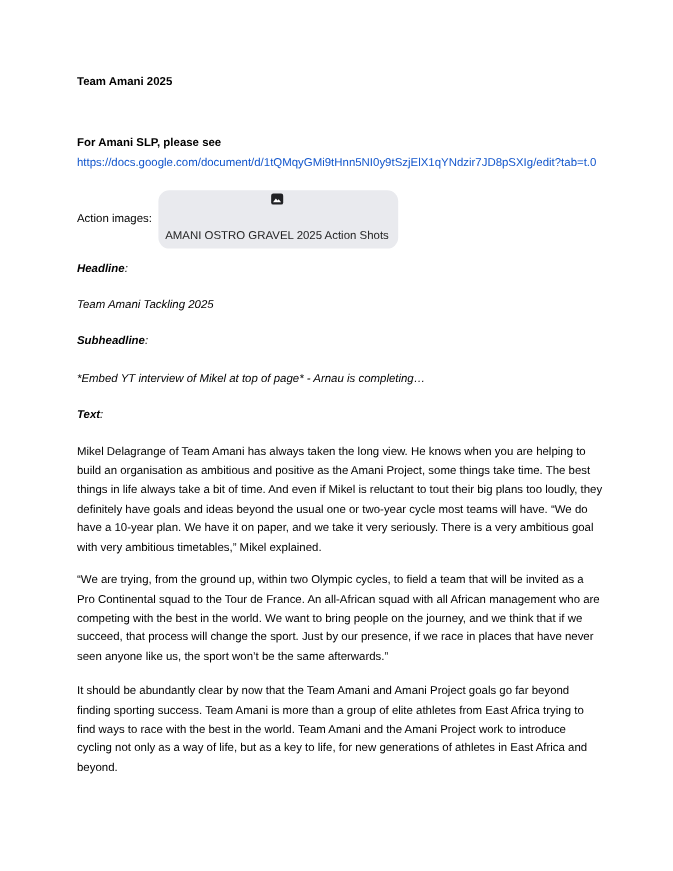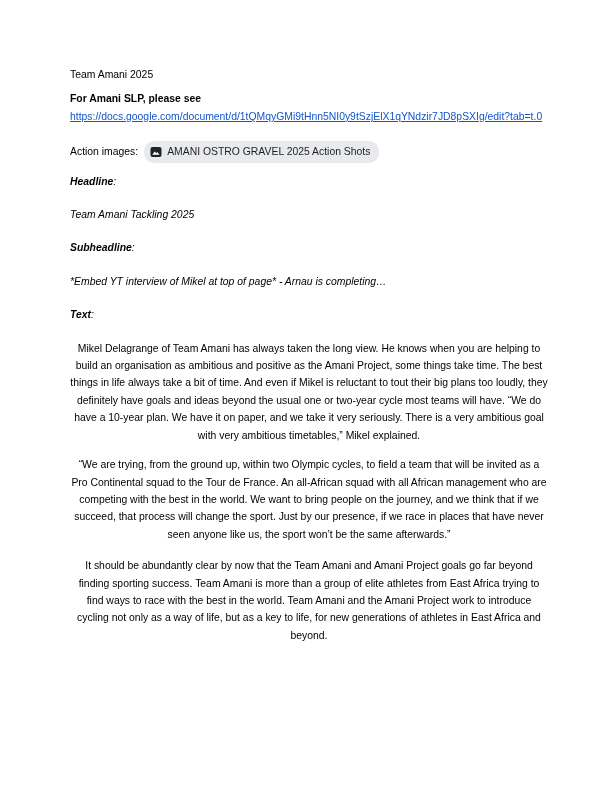--- a/index.html
+++ b/index.html
@@ -14,46 +14,46 @@
     line-height:17.4px;
     color:#000000;
     overflow:hidden;
   }
   .content {
     position:absolute;
     left:70px; top:66px;
     width:478px;
   }
   .line   { margin:0 0 16px 0;font-style:italic; }
-  .title  { font-weight:normal; margin-bottom:7px; }
+  .title  { font-weight:bold; margin-bottom:39px; }
   .intro  { margin-bottom:0;font-weight:bold; }
   .linkline { margin-bottom:16px; }
   a.doclink {
     color:#1155cc;
-    text-decoration:underline;
     word-break:break-all;
     cursor:pointer;
   }
   .chip-row { margin-bottom:10px; display:flex; align-items:center; }
   .chip-label { margin-right:6px; }
   .chip {
     display:inline-flex;
     align-items:center;
-    gap:5px;
+    gap:19px;
     background:#e9eaee;
     border-radius:10px;
     padding:2px 9px 2px 6px;
     color:#1f1f1f;
     cursor:pointer;
     white-space:nowrap;
+    flex-direction:column;
   }
   .chip svg { display:block; }
   .blog-heading { font-weight:bold; text-decoration:underline; margin-bottom:16px; }
   .field-label { font-weight:bold; }
-  .para { margin:0 0 12px 0; text-align:center; }
+  .para { margin:0 0 12px 0; text-align:left; }
   .para2 { margin-bottom:14px; }
 </style>
 </head>
 <body>
 
 <div class="page">
   <div class="content">
 
     <p class="title">Team Amani 2025</p>
 

